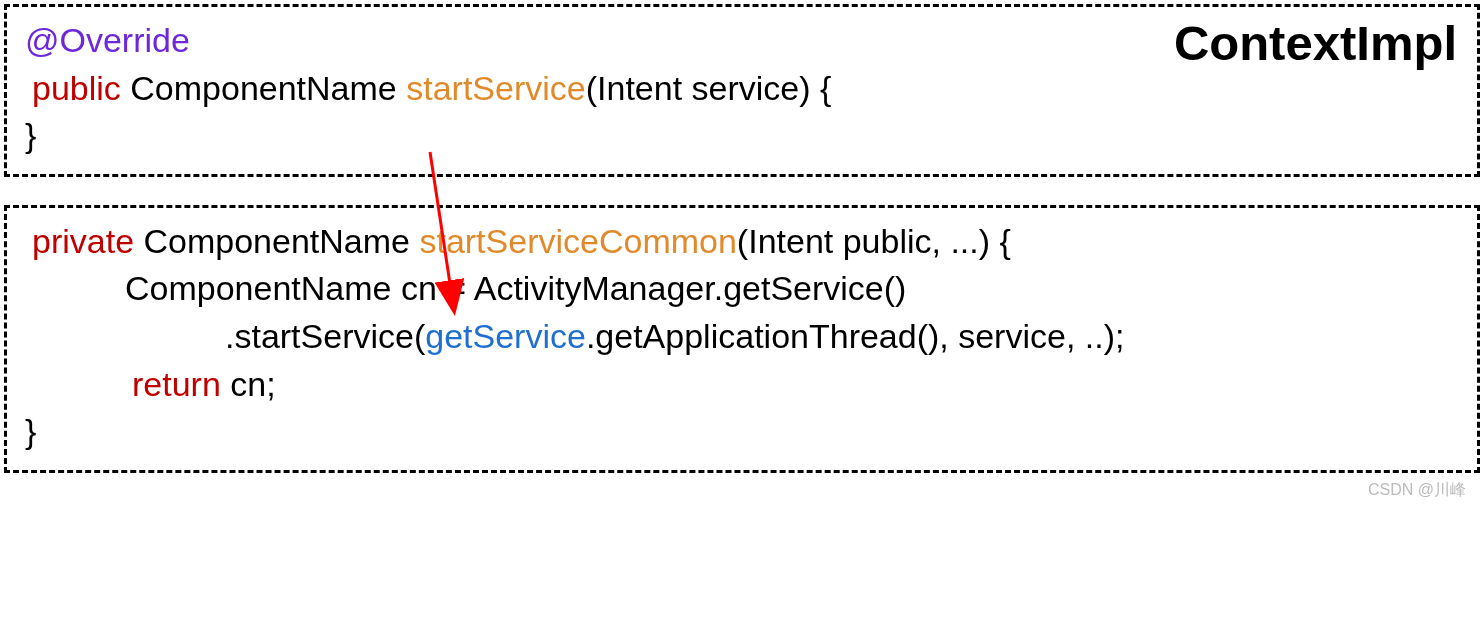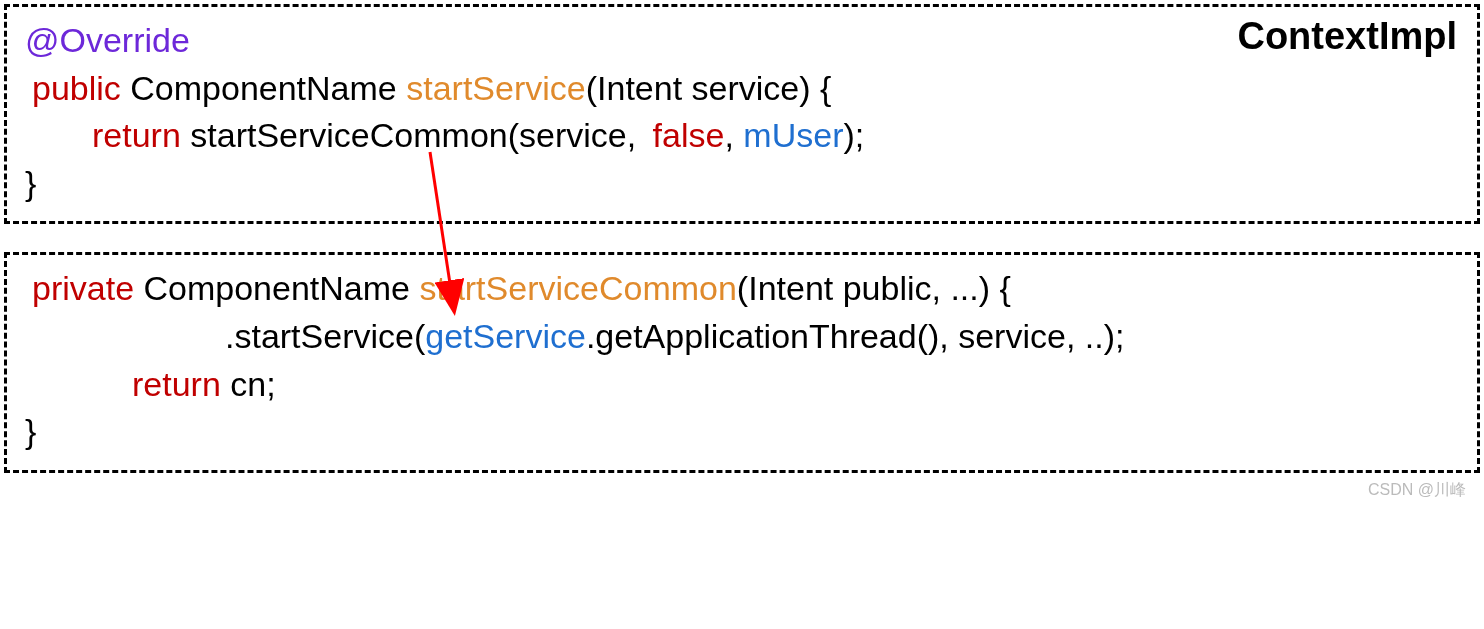--- a/index.html
+++ b/index.html
@@ -17,21 +17,21 @@
     padding: 10px 18px 14px 18px;
     position: relative;
     margin-bottom: 28px;
   }
   .code-box:last-of-type { margin-bottom: 0; }
   .class-label {
     position: absolute;
     top: 8px;
     right: 20px;
     font-weight: 700;
-    font-size: 38px;
+    font-size: 49px;
     color: #000000;
   }
   .code-line {
     font-size: 34px;
     line-height: 1.4;
     white-space: pre;
     color: #000000;
   }
   .tok-annotation { color: #6d28d9; }
   .tok-keyword { color: #c00000; margin-left: 7px; }
@@ -57,28 +57,28 @@
 </head>
 <body>
 
 <div class="code-box">
   <div class="class-label">ContextImpl</div>
 
   <div class="code-line"><span class="tok-annotation">@Override</span></div>
 
   <div class="code-line"><span class="tok-keyword">public</span><span> ComponentName </span><span class="tok-method">startService</span><span>(Intent service) {</span></div>
 
-  <div class="code-line indent-1"><span class="tok-keyword">return</span><span> startServiceCommon(service, </span><span class="tok-keyword">false</span><span>, </span><span class="tok-field">mUser</span><span>);</span></div>
 
   <div class="code-line"><span>}</span></div>
 </div>
 
 <div class="code-box">
   <div class="code-line"><span class="tok-keyword">private</span><span> ComponentName </span><span class="tok-method">startServiceCommon</span><span>(Intent public, ...) {</span></div>
 
+  <div class="code-line indent-2"><span>ComponentName cn = ActivityManager.getService()</span></div>
 
   <div class="code-line indent-3"><span>.startService(</span><span class="tok-field">getService</span><span>.getApplicationThread(), service, ..);</span></div>
 
   <div class="code-line indent-2"><span class="tok-keyword">return</span><span> cn;</span></div>
 
   <div class="code-line"><span>}</span></div>
 </div>
 
 <svg class="arrow-svg" width="1484" height="629">
   <defs>

